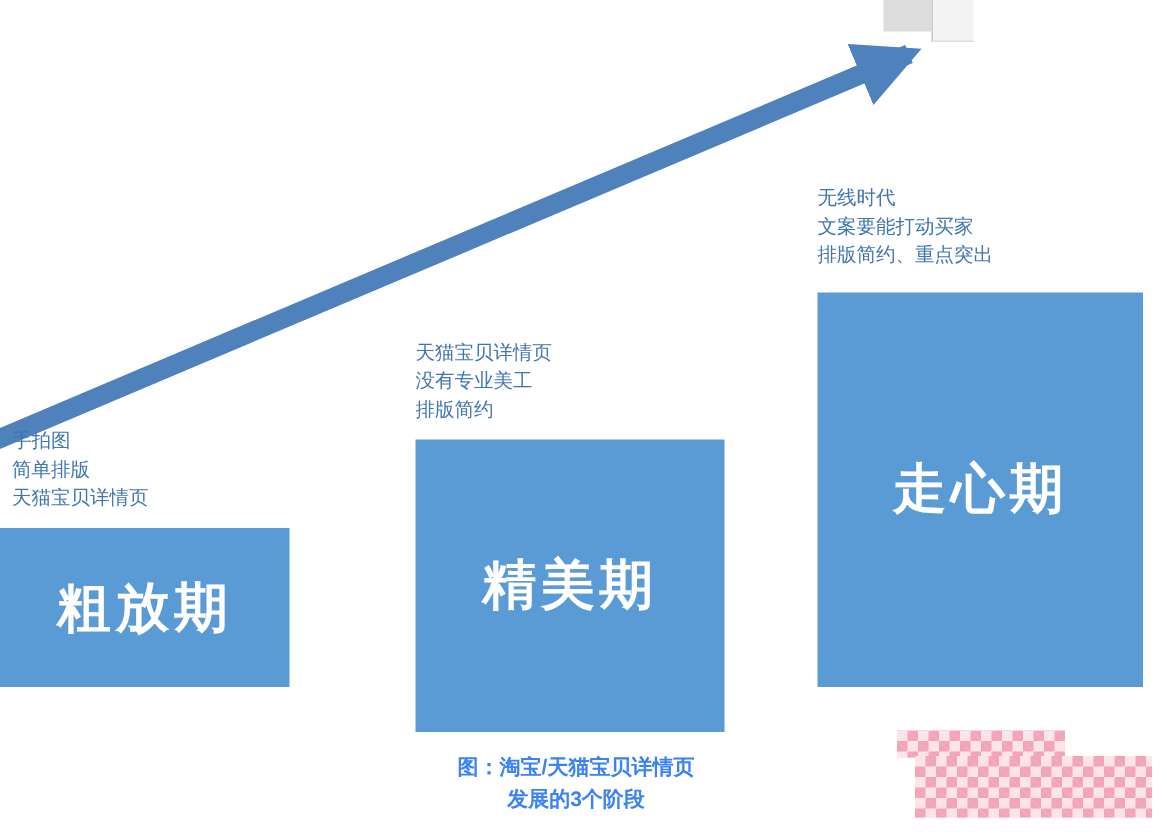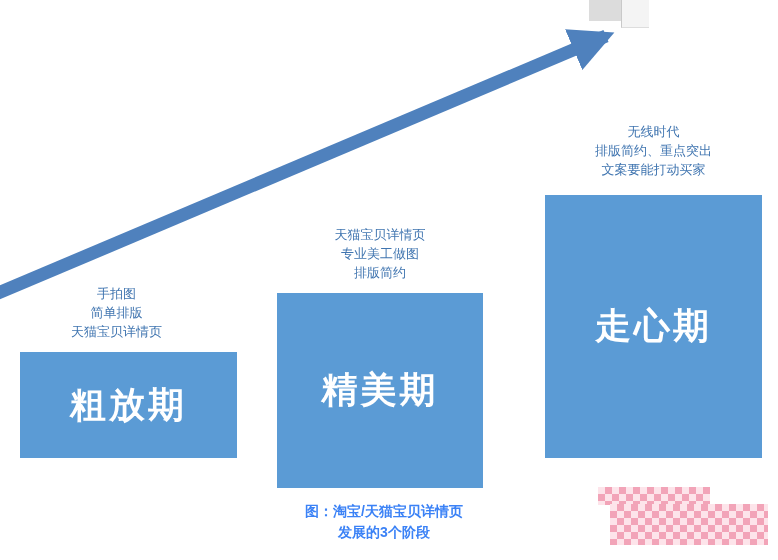--- a/index.html
+++ b/index.html
@@ -54,28 +54,27 @@
     justify-content: center;
     z-index: 2;
   }
   .bar-label {
     color: #ffffff;
     font-weight: bold;
     font-size: 36px;
     letter-spacing: 3px;
     white-space: nowrap;
   }
-  .bar-stage-1 { left: 20px;   top: 352px; width: 217px; height: 106px; }
+  .bar-stage-1 { left: 0;   top: 352px; width: 193px; height: 106px; }
   .bar-stage-2 { left: 277px; top: 293px; width: 206px; height: 195px; }
   .bar-stage-3 { left: 545px; top: 195px; width: 217px; height: 263px; }
 
   
   .notes {
     position: absolute;
-    text-align: center;
     color: #4075b0;
     font-size: 13px;
     line-height: 19px;
     z-index: 2;
   }
   .notes-stage-1 { left: 8px;   top: 284px; width: 217px; }
   .notes-stage-2 { left: 277px; top: 225px; width: 206px; }
   .notes-stage-3 { left: 545px; top: 122px; width: 217px; }
 
   
@@ -127,31 +126,31 @@
     <div>手拍图</div>
     <div>简单排版</div>
     <div>天猫宝贝详情页</div>
   </div>
   <div class="bar bar-stage-1">
     <span class="bar-label">粗放期</span>
   </div>
 
   <div class="notes notes-stage-2">
     <div>天猫宝贝详情页</div>
-    <div>专业美工做图</div>
+    <div>没有专业美工</div>
     <div>排版简约</div>
   </div>
   <div class="bar bar-stage-2">
     <span class="bar-label">精美期</span>
   </div>
 
   <div class="notes notes-stage-3">
     <div>无线时代</div>
+    <div>文案要能打动买家</div>
     <div>排版简约、重点突出</div>
-    <div>文案要能打动买家</div>
   </div>
   <div class="bar bar-stage-3">
     <span class="bar-label">走心期</span>
   </div>
 
   <div class="caption">
     <div>图：淘宝/天猫宝贝详情页</div>
     <div>发展的3个阶段</div>
   </div>
 

